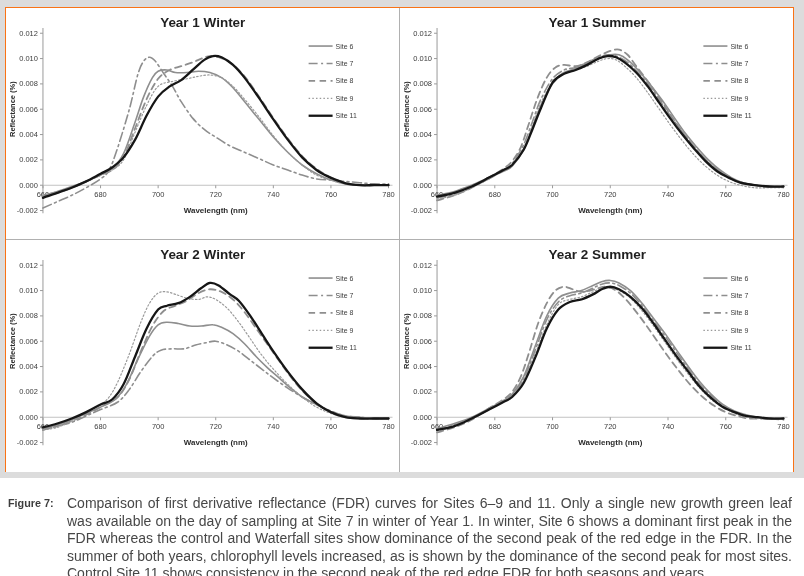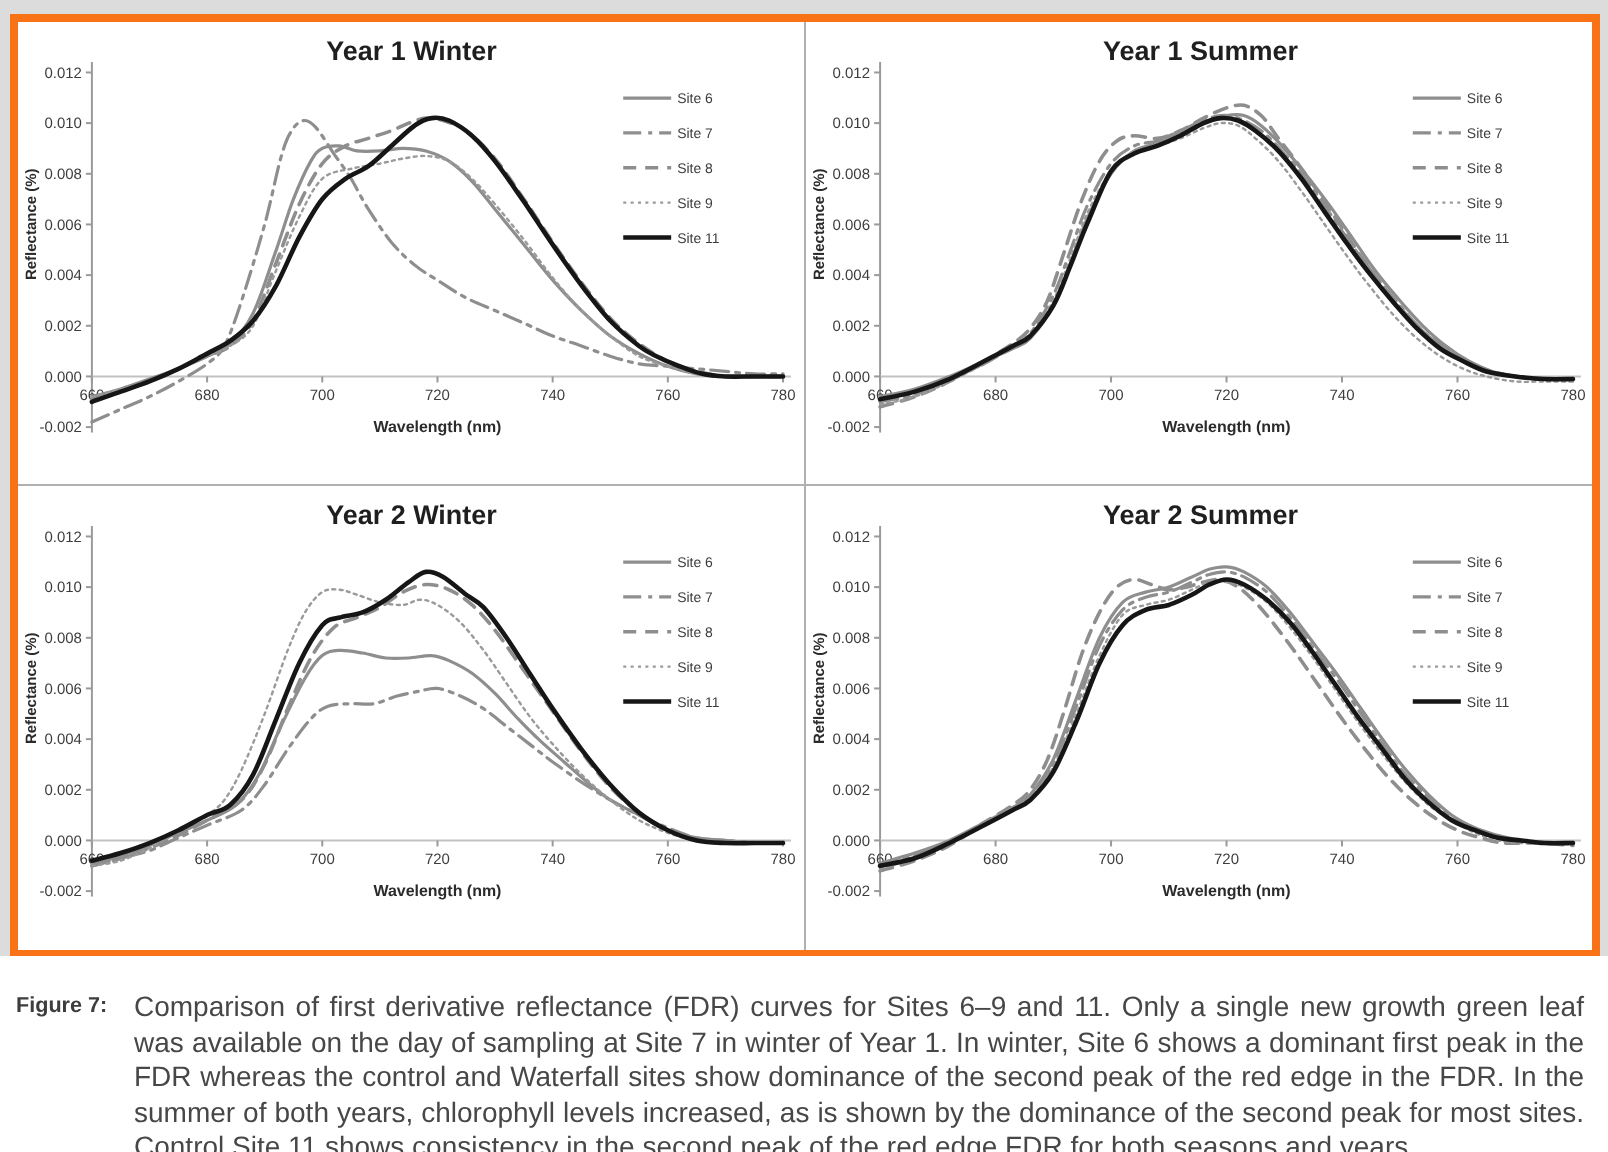--- a/index.html
+++ b/index.html
@@ -1,20 +1,20 @@
 <!DOCTYPE html>
 <html><head>
 <meta charset="utf-8">
 <style>
   html,body{margin:0;padding:0;}
   body{font-family:"Liberation Sans", sans-serif; background:#ffffff;}
   .page{position:relative;width:804px;height:576px;background:#ffffff;overflow:hidden;}
   .figure-region{position:absolute;left:0;top:0;width:804px;height:478px;background:#dcdcdc;}
   .panel-block{position:absolute;left:5px;top:7px;width:787px;height:463px;background:#ffffff;
-    border:4px solid #f97316;display:grid;grid-template-columns:1fr 1fr;grid-template-rows:1fr 1fr;}
+    border:1px solid #f97316;display:grid;grid-template-columns:1fr 1fr;grid-template-rows:1fr 1fr;}
   .panel{position:relative;background:#ffffff;}
   .panel.br{border-right:1px solid #b0b0b0;}
   .panel.bb{border-bottom:1px solid #b0b0b0;}
   .panel svg{display:block;width:100%;height:100%;}
   svg text{font-family:"Liberation Sans", sans-serif;}
   .caption{position:absolute;left:0;top:478px;width:804px;height:98px;background:#ffffff;
     box-sizing:border-box;padding:17px 12px 0 8px;display:flex;gap:9px;}
   .cap-label{flex:0 0 50px;font-weight:bold;font-size:10.8px;color:#3d3d3d;line-height:17.5px;}
   .cap-text{flex:1;margin:0;font-size:14px;line-height:17.5px;color:#474747;text-align:justify;}
 </style>

